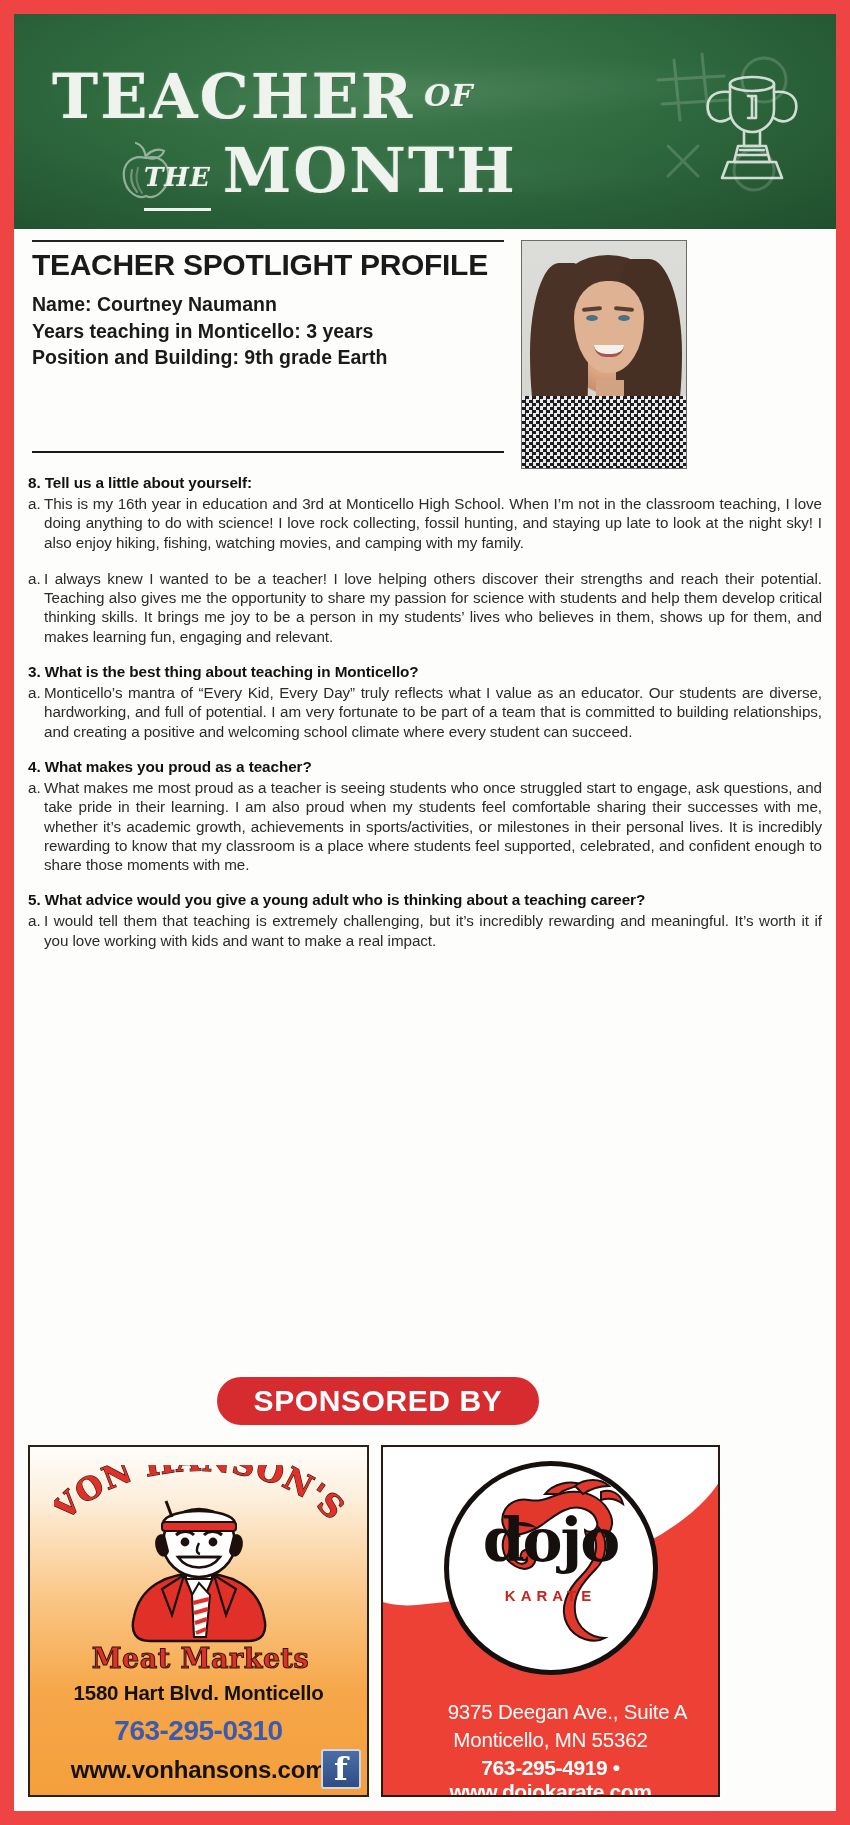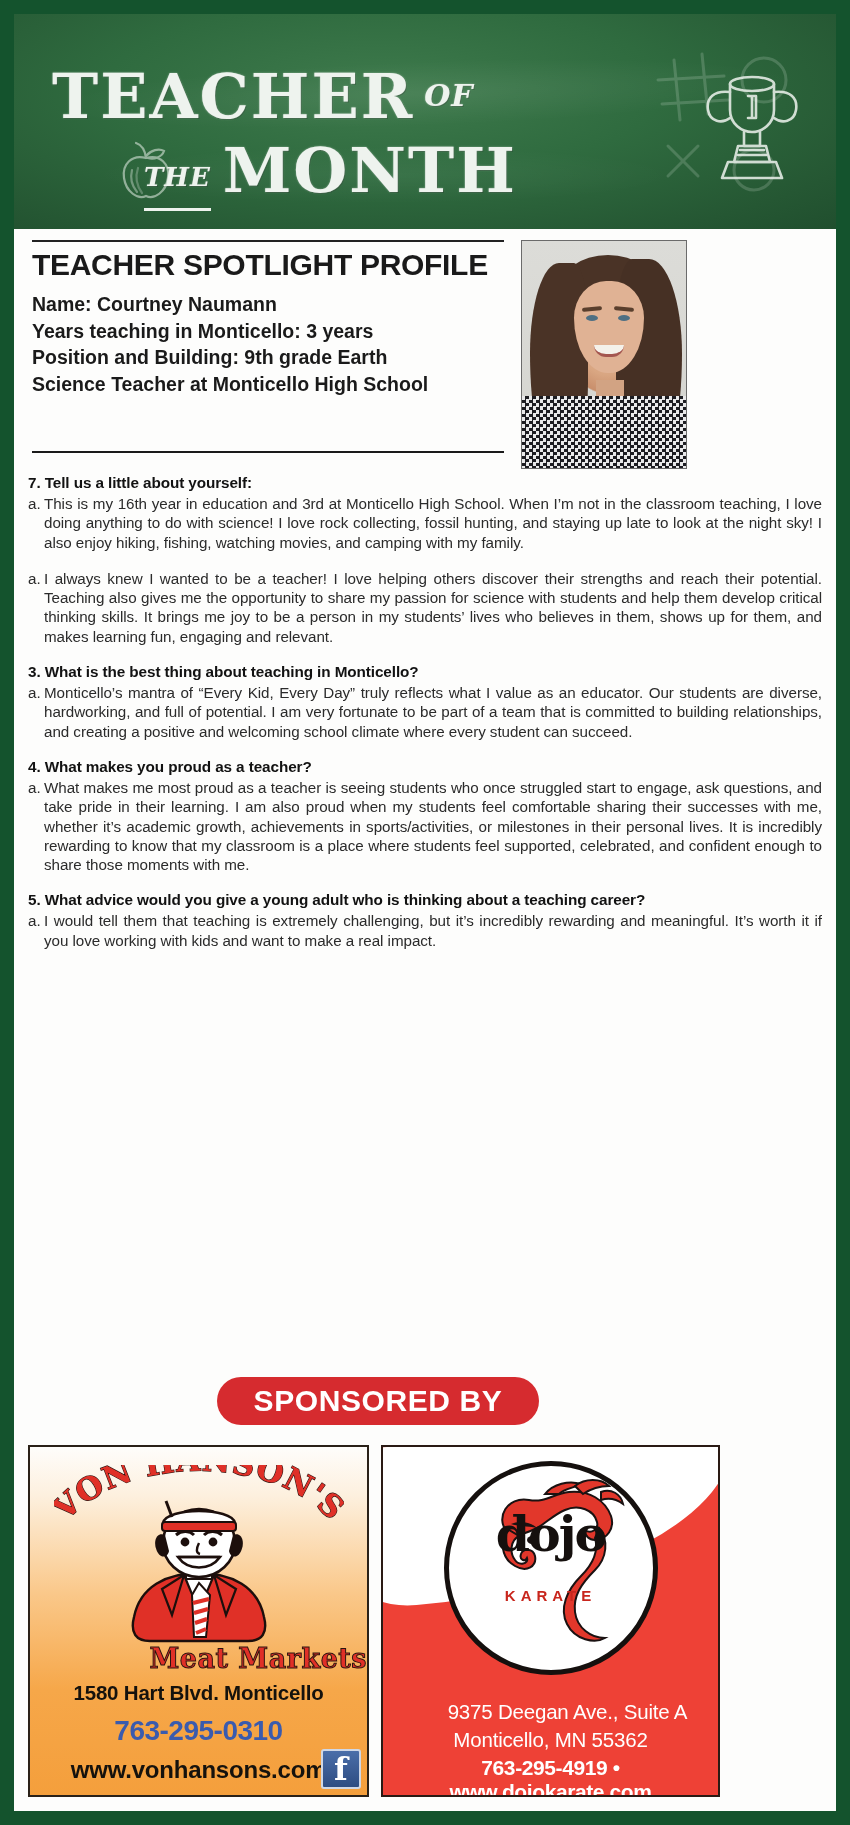--- a/index.html
+++ b/index.html
@@ -2,21 +2,21 @@
 <html><head>
 <meta charset="utf-8">
 <style>
   * { box-sizing: border-box; margin: 0; padding: 0; }
   body {
     width: 850px; height: 1825px;
     background: #000;
     font-family: "Liberation Sans", sans-serif;
     overflow: hidden;
   }
-  .page { position: relative; width: 850px; height: 1825px; background: #14532d; }
+  .page { position: relative; width: 850px; height: 1825px; background: #ef4444; }
 
   
   .header {
     position: absolute; left: 14px; top: 14px;
     width: 822px; height: 215px;
     background:
       radial-gradient(ellipse 700px 220px at 45% 35%, #3e7a4c 0%, #2f6b3f 40%, #255733 75%, #1d4a2b 100%);
     overflow: hidden;
   }
   .chalk-smudge {
@@ -146,21 +146,21 @@
     background: linear-gradient(180deg, #fefdfb 0%, #fdf0de 14%, #fac88a 42%, #f6a749 70%, #f49f3c 100%);
   }
   .vh-arc {
     position: absolute; left: 50%; top: 18px; transform: translateX(-50%);
     width: 290px; height: 64px;
   }
   .vh-arc text { font-family: "DejaVu Serif", serif; font-weight: bold; font-size: 31px;
     fill: #E03027; stroke: #2a1410; stroke-width: 1.2px; paint-order: stroke fill; letter-spacing: 1px;}
   .vh-man { position: absolute; left: 50%; top: 52px; transform: translateX(-50%); }
   .vh-meat {
-    position: absolute; left: 4px; right: 0; top: 196px; text-align: right;
+    position: absolute; left: 4px; right: 0; top: 196px; text-align: center;
     font-family: "DejaVu Serif", serif; font-weight: bold; font-size: 27px;
     color: #E03027; -webkit-text-stroke: 1px #2a1410; letter-spacing: .5px;
   }
   .vh-addr {
     position: absolute; left: 0; right: 0; top: 234px; text-align: center;
     font-size: 20.5px; font-weight: bold; color: #15120d; letter-spacing: -0.2px;
   }
   .vh-phone {
     position: absolute; left: 0; right: 0; top: 268px; text-align: center;
     font-size: 28px; font-weight: bold; color: #3A5BAE; letter-spacing: -0.5px;
@@ -188,21 +188,21 @@
     transform: rotate(-5deg);
   }
   .dojo-circle {
     position: absolute; left: 50%; top: 14px; transform: translateX(-50%);
     width: 214px; height: 214px; border-radius: 50%;
     background: #fff; border: 5px solid #15100e;
     overflow: hidden;
   }
   .dojo-word {
     position: absolute; left: 50%; top: 58px; transform: translateX(-50%);
-    font-family: "DejaVu Serif", serif; font-weight: bold; font-size: 49px;
+    font-family: "DejaVu Serif", serif; font-weight: bold; font-size: 60px;
     color: #15100e; letter-spacing: -2px;
   }
   .dojo-karate {
     position: absolute; left: 50%; top: 140px; transform: translateX(-50%);
     font-size: 15px; font-weight: bold; letter-spacing: 5px; color: #C8261D;
   }
   .dojo-addr1, .dojo-addr2 {
     position: absolute; left: 0; right: 0; text-align: center;
     color: #fff; font-size: 20.5px; letter-spacing: -0.2px;
   }
@@ -269,42 +269,41 @@
 
   <div class="body-sheet">
 
     <div class="rule-top"></div>
     <div class="spotlight-title">TEACHER SPOTLIGHT PROFILE</div>
 
     <div class="profile-lines">
       <div>Name: Courtney Naumann</div>
       <div>Years teaching in Monticello: 3 years</div>
       <div>Position and Building: 9th grade Earth</div>
-      <div>Science Teacher at Monticello High School</div>
     </div>
 
     <div class="photo">
       <div class="ph-hair-top"></div>
       <div class="ph-hair-l"></div>
       <div class="ph-hair-r"></div>
       <div class="ph-neck"></div>
       <div class="ph-face"></div>
       <div class="ph-brow-l"></div>
       <div class="ph-brow-r"></div>
       <div class="ph-eye-l"></div>
       <div class="ph-eye-r"></div>
       <div class="ph-smile"></div>
       <div class="ph-body"></div>
     </div>
 
     <div class="rule-mid"></div>
 
     <div class="qa">
 
-      <div class="q">7. Tell us a little about yourself:</div>
+      <div class="q">8. Tell us a little about yourself:</div>
       <div class="a">
         <span class="mark">a.</span>
         <span class="txt">This is my 16th year in education and 3rd at Monticello High School. When I’m not in the classroom teaching, I love doing anything to do with science! I love rock collecting, fossil hunting, and staying up late to look at the night sky! I also enjoy hiking, fishing, watching movies, and camping with my family.</span>
       </div>
 
       <div class="a">
         <span class="mark">a.</span>
         <span class="txt">I always knew I wanted to be a teacher! I love helping others discover their strengths and reach their potential. Teaching also gives me the opportunity to share my passion for science with students and help them develop critical thinking skills. It brings me joy to be a person in my students’ lives who believes in them, shows up for them, and makes learning fun, engaging and relevant.</span>
       </div>
 

